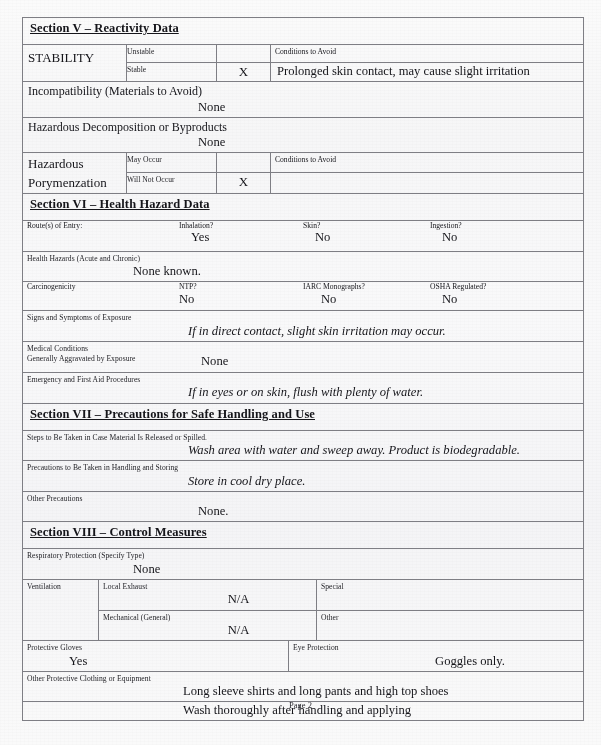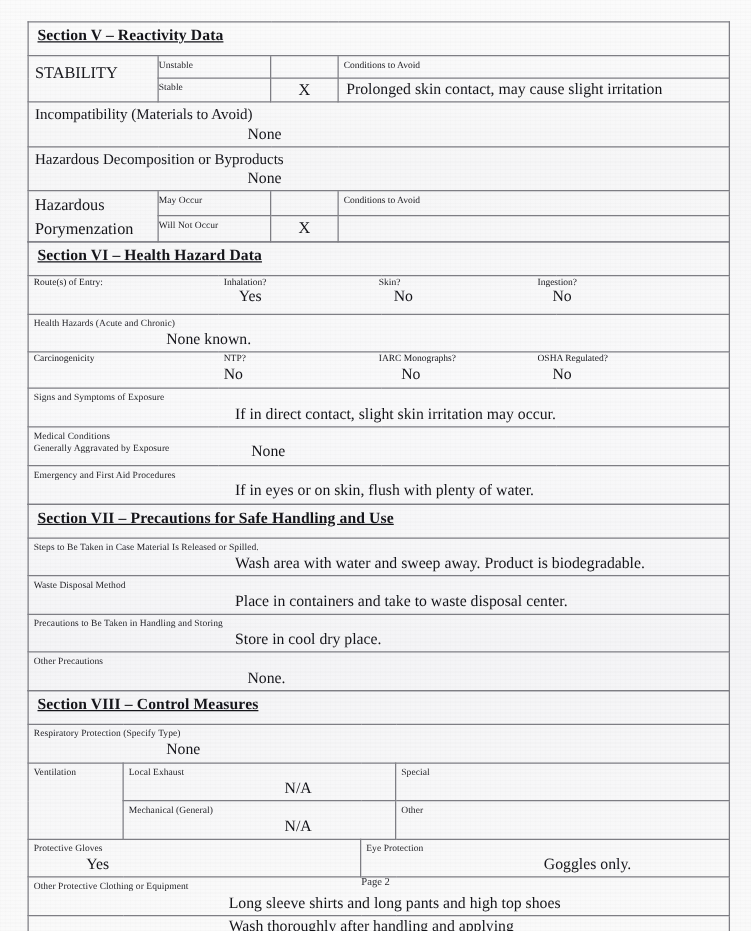--- a/index.html
+++ b/index.html
@@ -83,21 +83,21 @@
     padding: 2px 0 0 5px;
     white-space: nowrap;
   }
 
   .val {           
     font-size: 12.6px;
     line-height: 1.2;
     padding: 1px 0 2px 0;
     white-space: nowrap;
   }
-  .val-ind2 { padding-left: 165px; }
+  .val-ind2 { padding-left: 165px; font-style: italic; }
   .val-ind3 { padding-left: 175px; }
   .val-ind4 { padding-left: 46px; }
   .val-ind5 { padding-left: 62px; text-align: center; }
   .val-ind6 { padding-left: 110px; }
 
   .stab-name {
     font-size: 13px;
     padding: 4px 0 0 5px;
     line-height: 1.45;
     white-space: nowrap;
@@ -326,26 +326,20 @@
       </td>
     </tr>
 
     <tr>
       <td>
         <div class="lbl">Steps to Be Taken in Case Material Is Released or Spilled.</div>
         <div class="val val-ind2">Wash area with water and sweep away.  Product is biodegradable.</div>
       </td>
     </tr>
 
-    <tr>
-      <td>
-        <div class="lbl">Waste Disposal Method</div>
-        <div class="val val-ind2">Place in containers and take to waste disposal center.</div>
-      </td>
-    </tr>
 
     <tr>
       <td>
         <div class="lbl">Precautions to Be Taken in Handling and Storing</div>
         <div class="val val-ind2">Store in cool dry place.</div>
       </td>
     </tr>
 
     <tr>
       <td>

